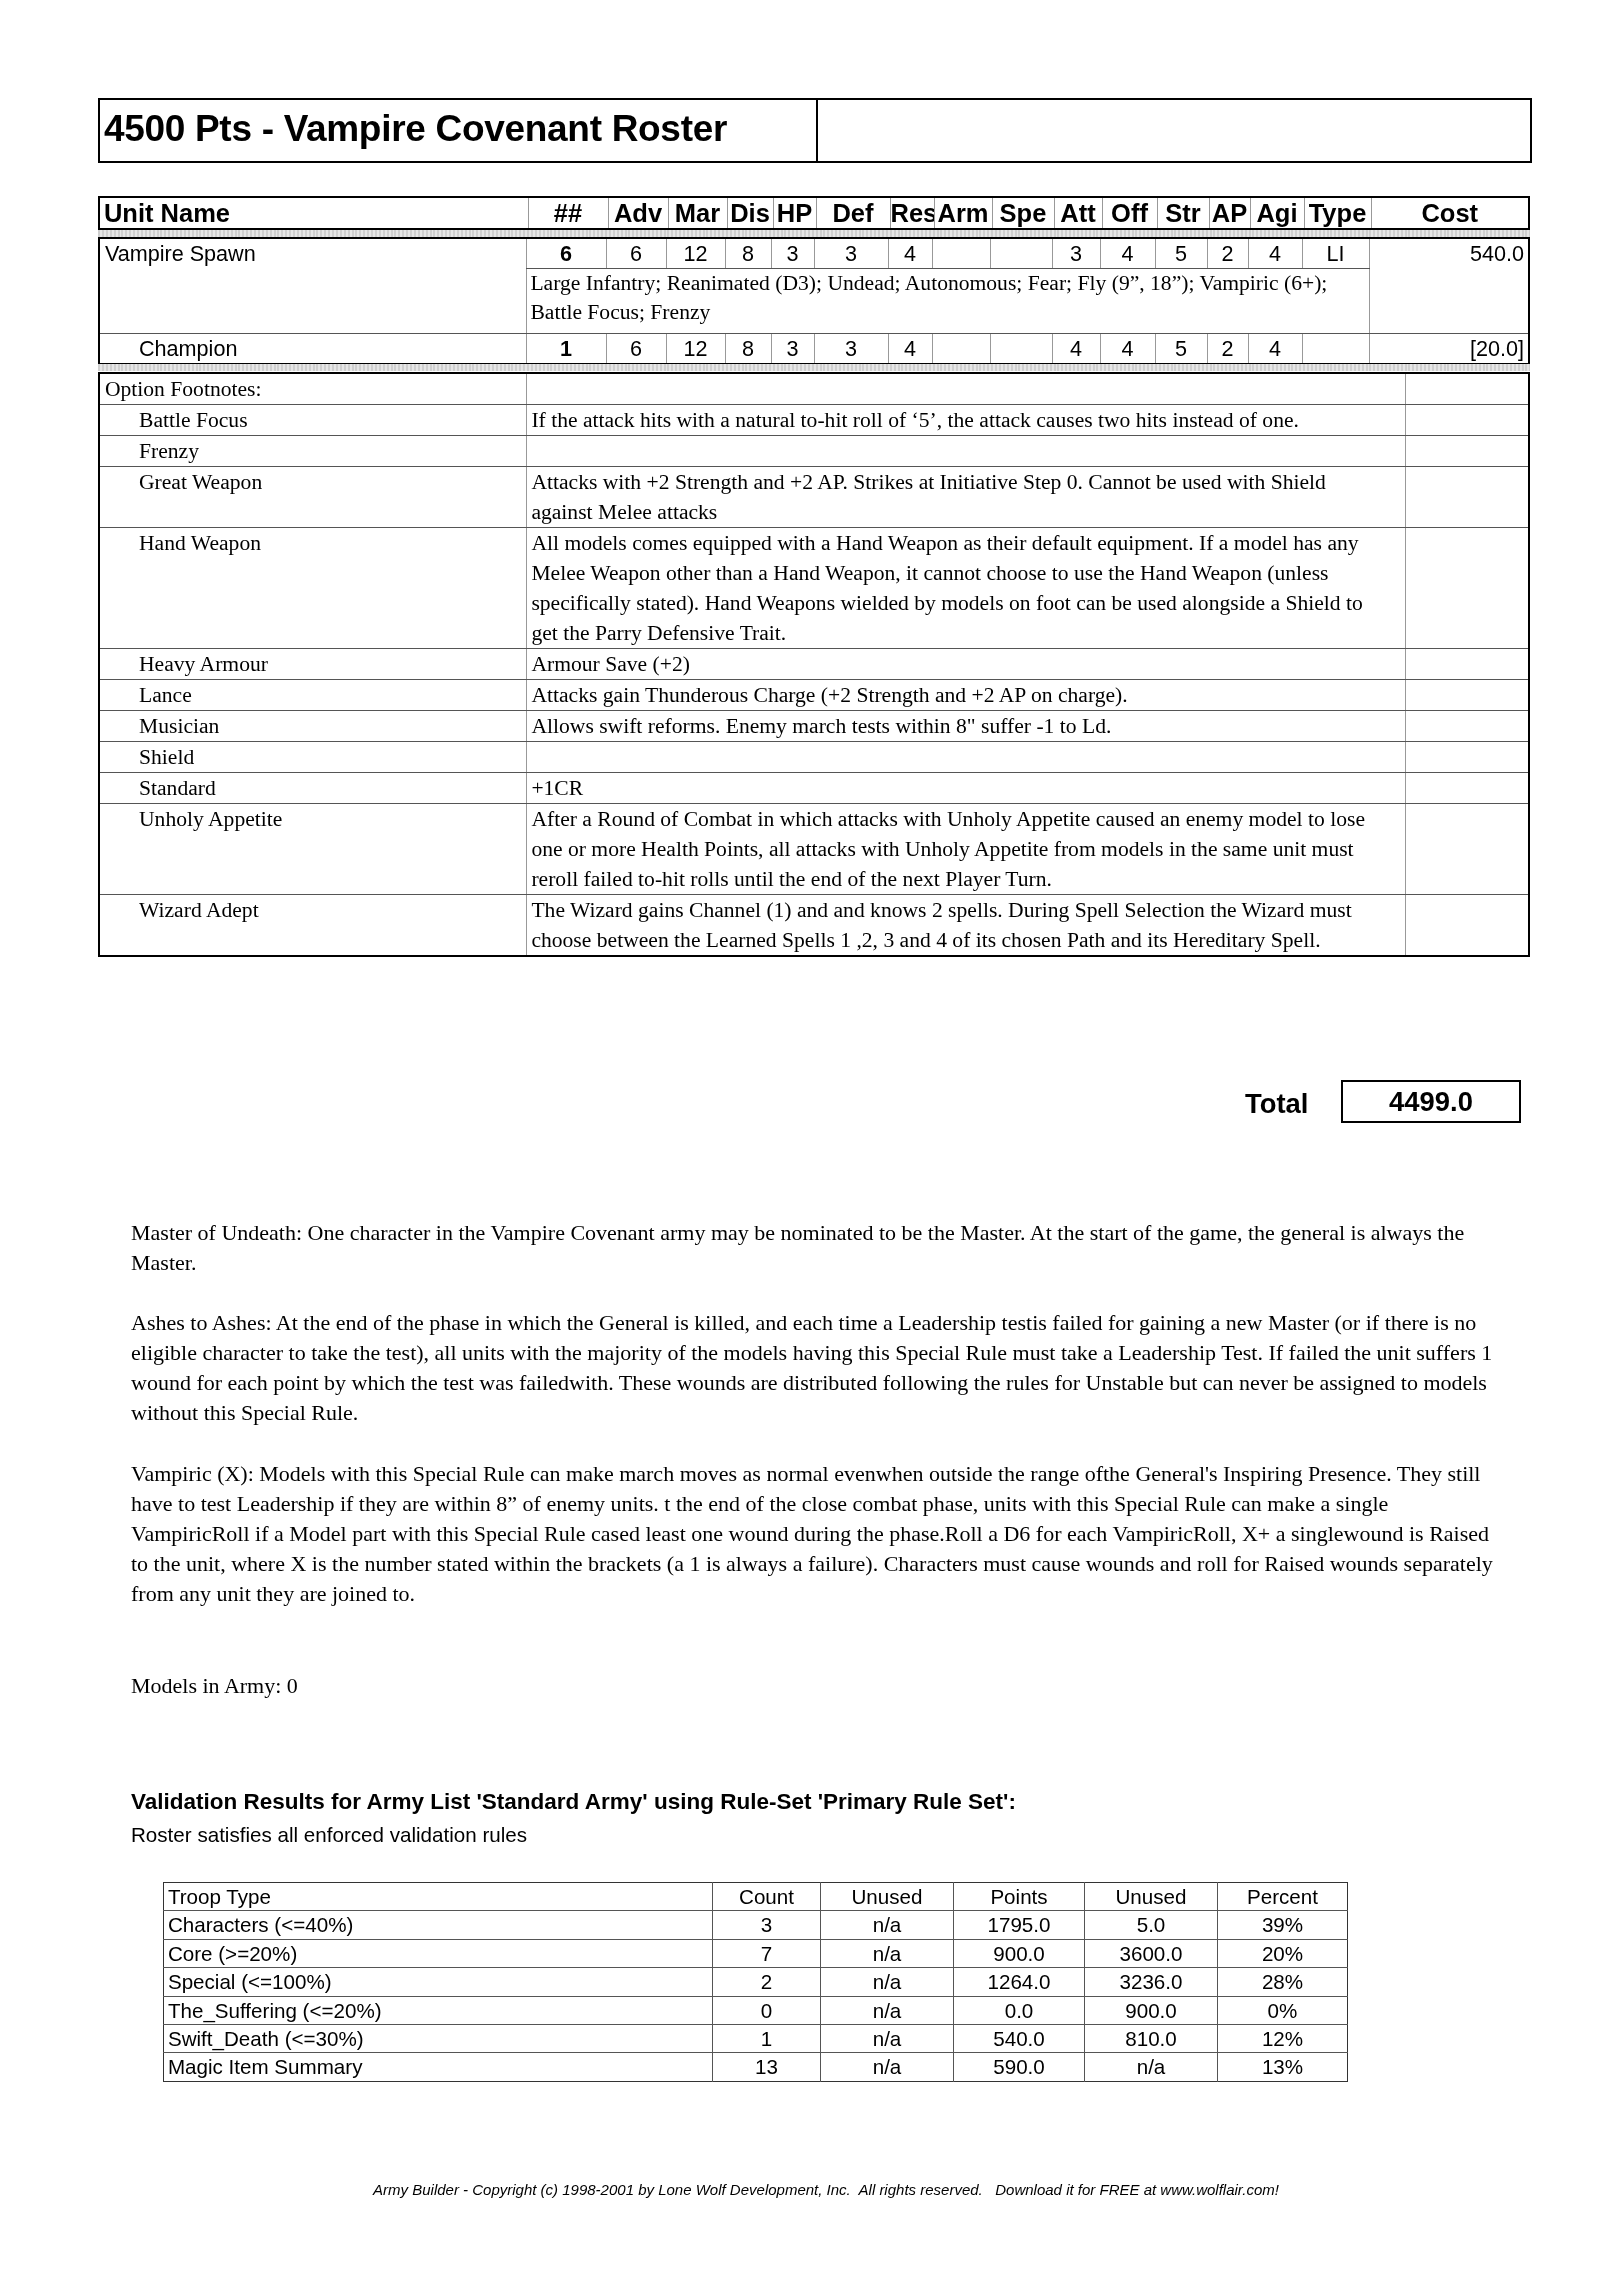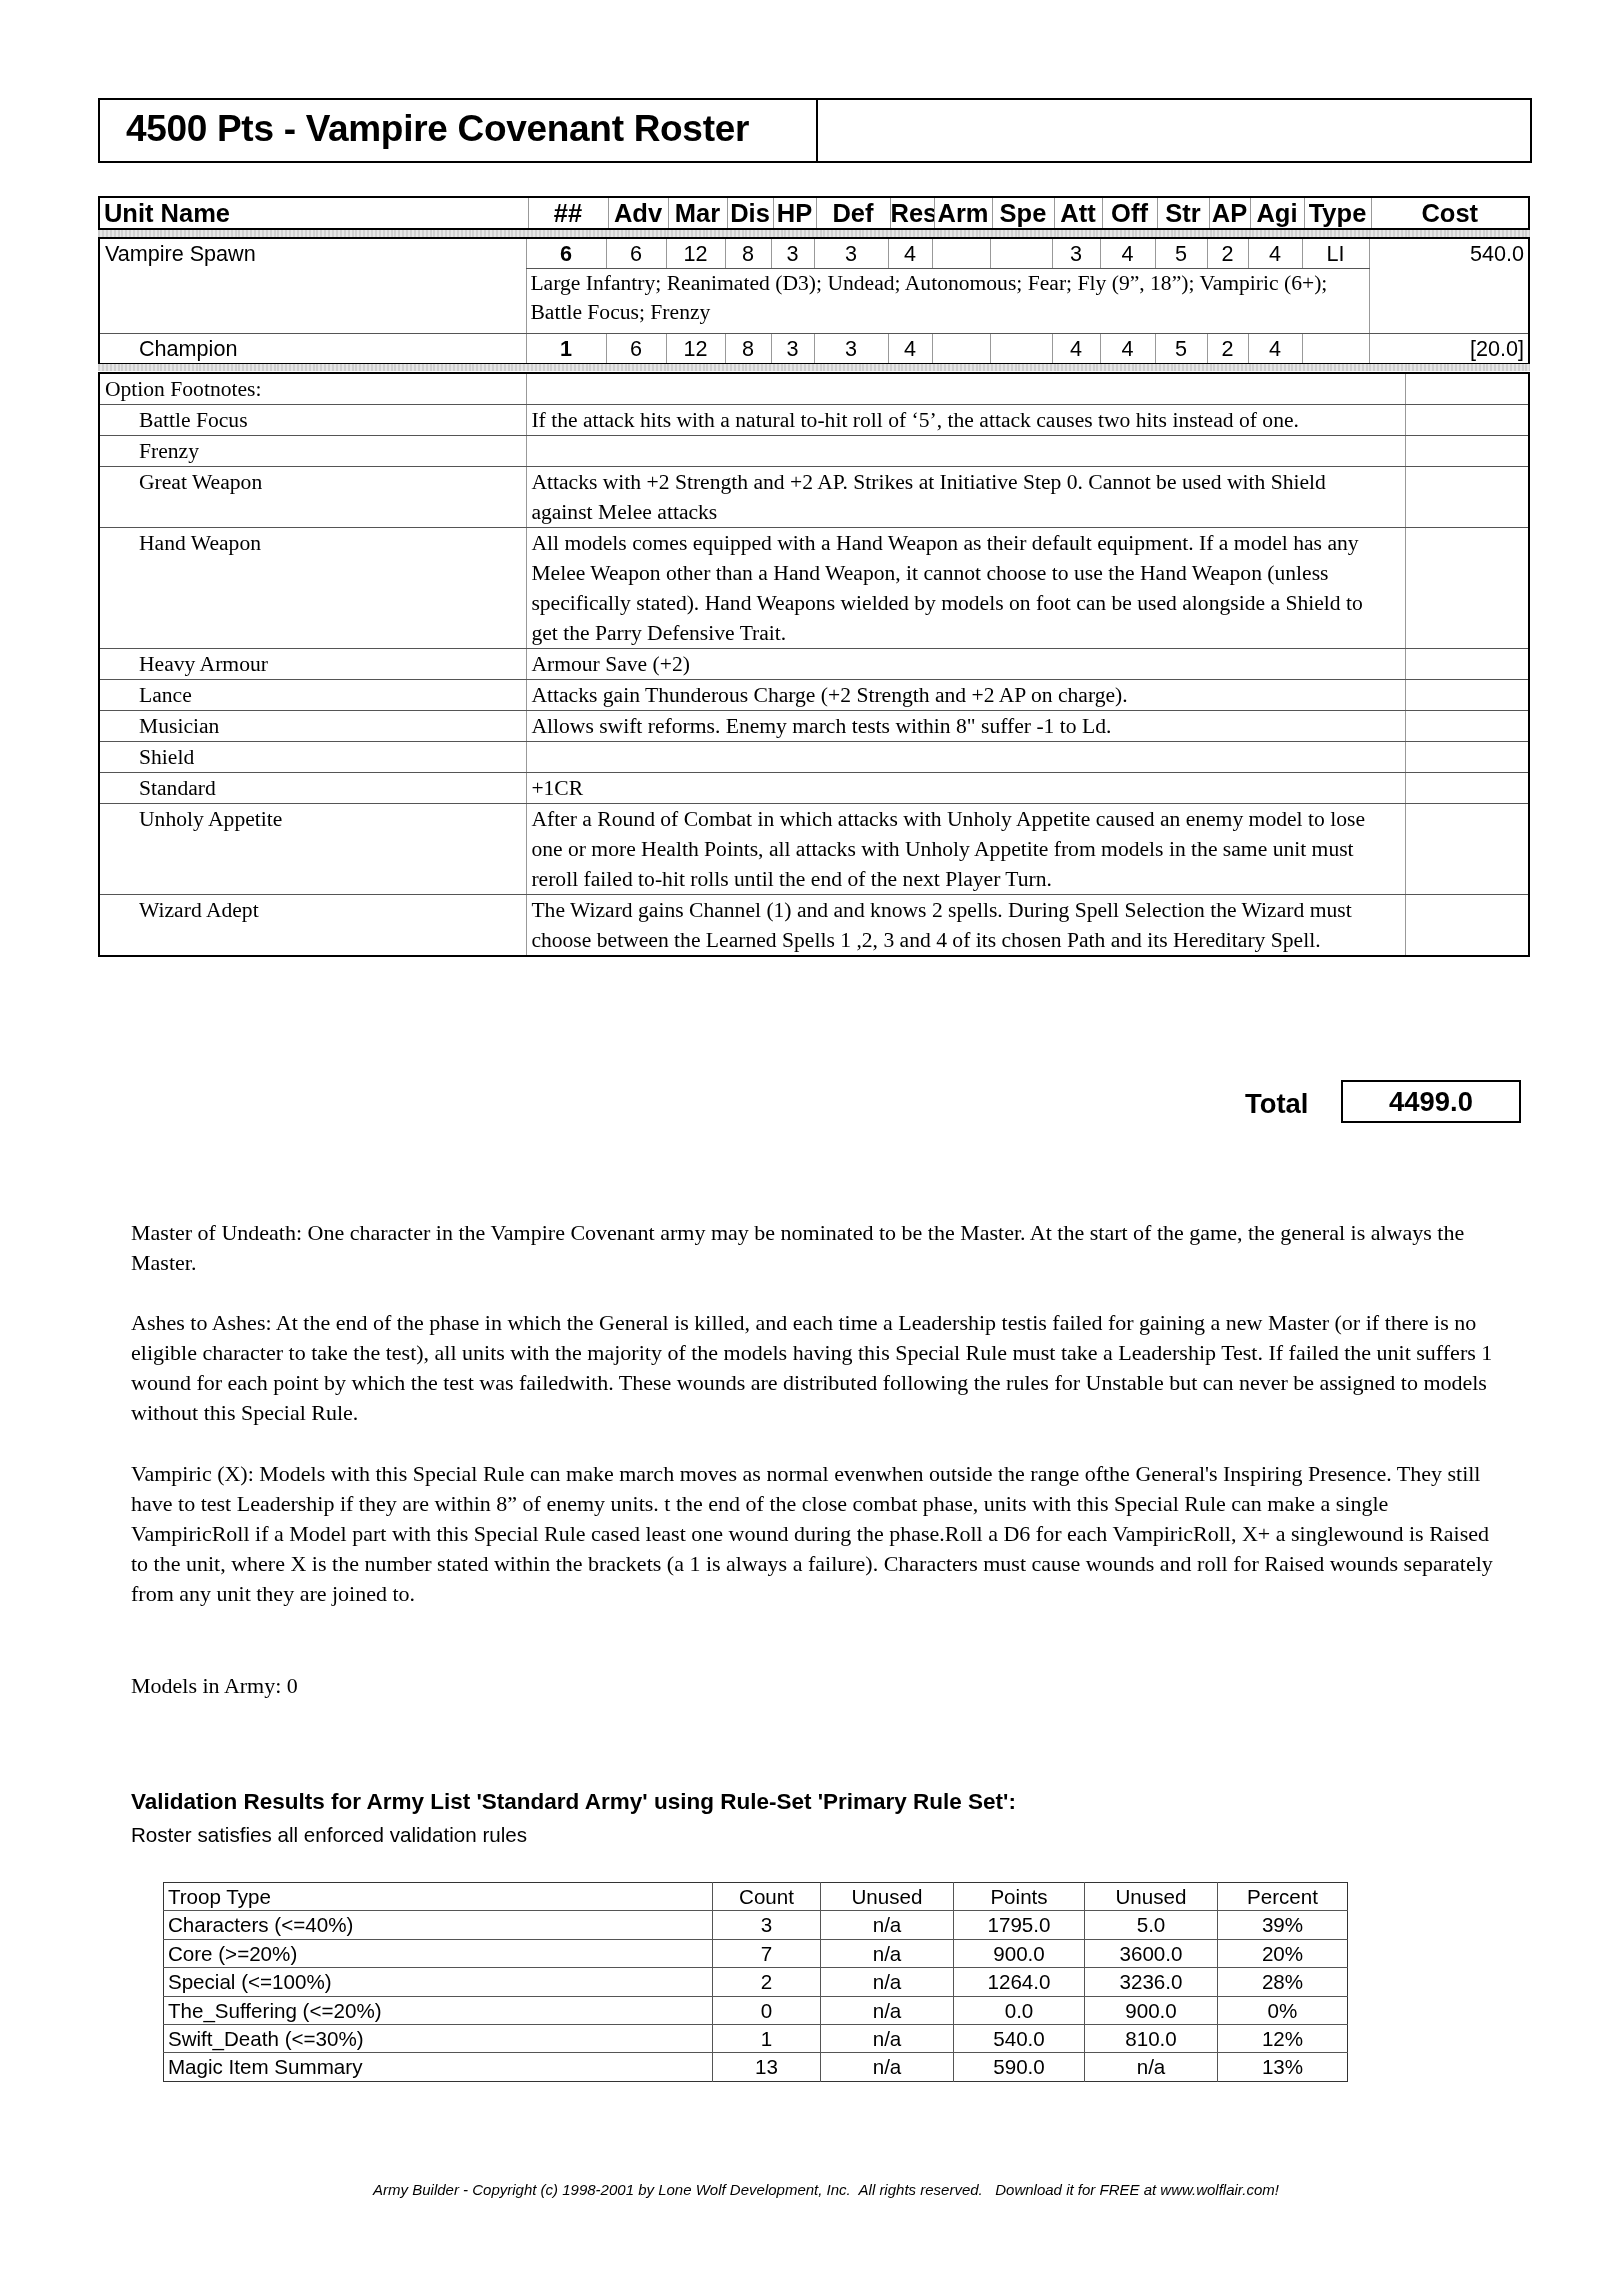--- a/index.html
+++ b/index.html
@@ -3,21 +3,21 @@
 <meta charset="utf-8">
 <style>
   html, body { margin: 0; padding: 0; background: #ffffff; }
   body { width: 1620px; height: 2293px; position: relative; color: #000; overflow: hidden; }
   .sans { font-family: "Liberation Sans", sans-serif; }
   .serif { font-family: "Liberation Serif", serif; }
   .abs { position: absolute; }
 
   
   #title-box { left: 98px; top: 98px; width: 1434px; height: 65px; border: 2px solid #000; box-sizing: border-box; }
-  #title-text { position: absolute; left: 3.9px; top: 7.8px; font-size: 37px; font-weight: bold; letter-spacing: -0.3px; white-space: nowrap; margin-left: 22px; }
+  #title-text { position: absolute; left: 3.9px; top: 7.8px; font-size: 37px; font-weight: bold; letter-spacing: -0.3px; white-space: nowrap; }
   #title-divider { position: absolute; left: 716px; top: 0; width: 2px; height: 61px; background: #000; }
 
   
   .grid { position: absolute; border-collapse: collapse; table-layout: fixed; }
   .grid td, .grid th { padding: 0; overflow: hidden; white-space: nowrap; box-sizing: border-box; }
 
   #roster-header { left: 98px; top: 196px; width: 1432px; height: 22px; border: 2px solid #000; box-sizing: border-box; }
   #roster-header th { font-weight: bold; font-size: 25.5px; text-align: center; border-left: 1px solid #999; height: 30px; line-height: 30px; }
   #roster-header th:first-child { text-align: left; border-left: none; padding-left: 3.9px; }
 

